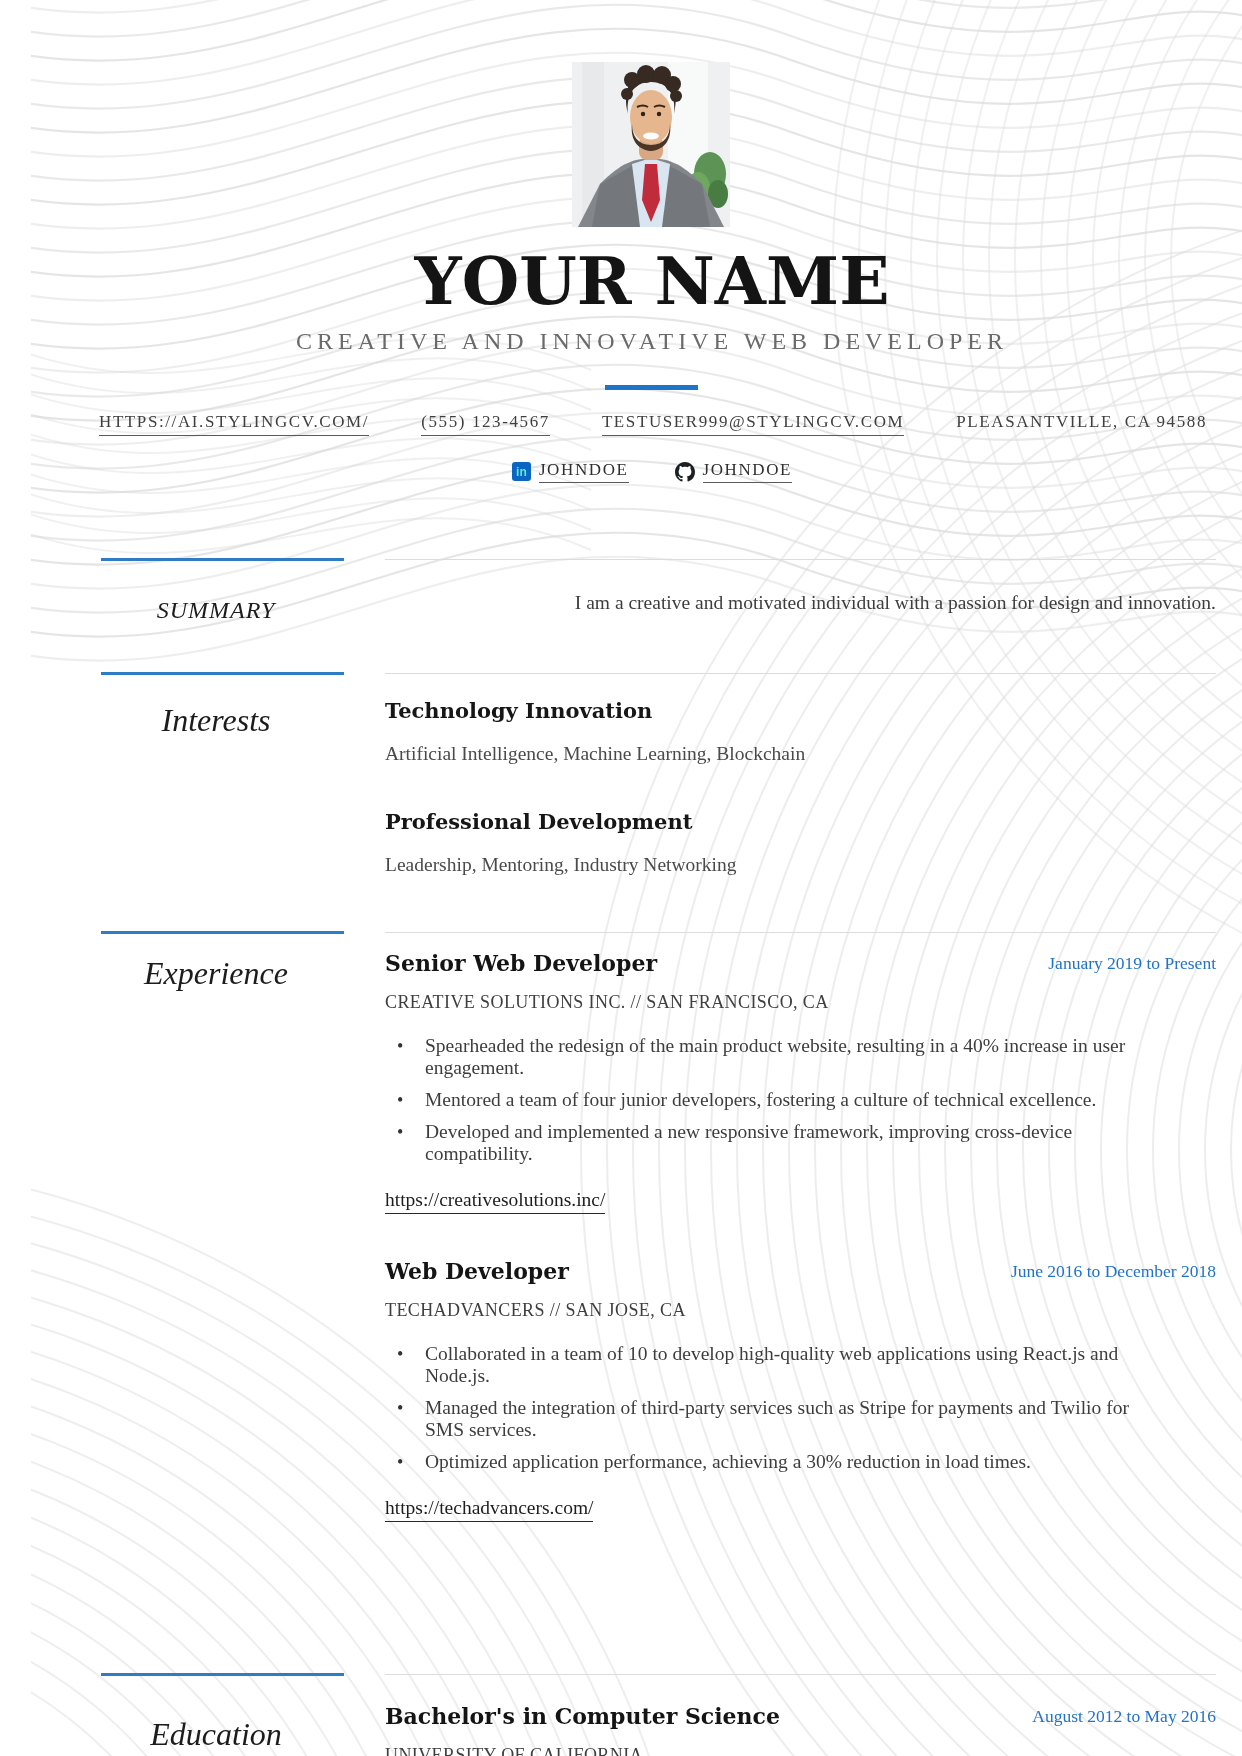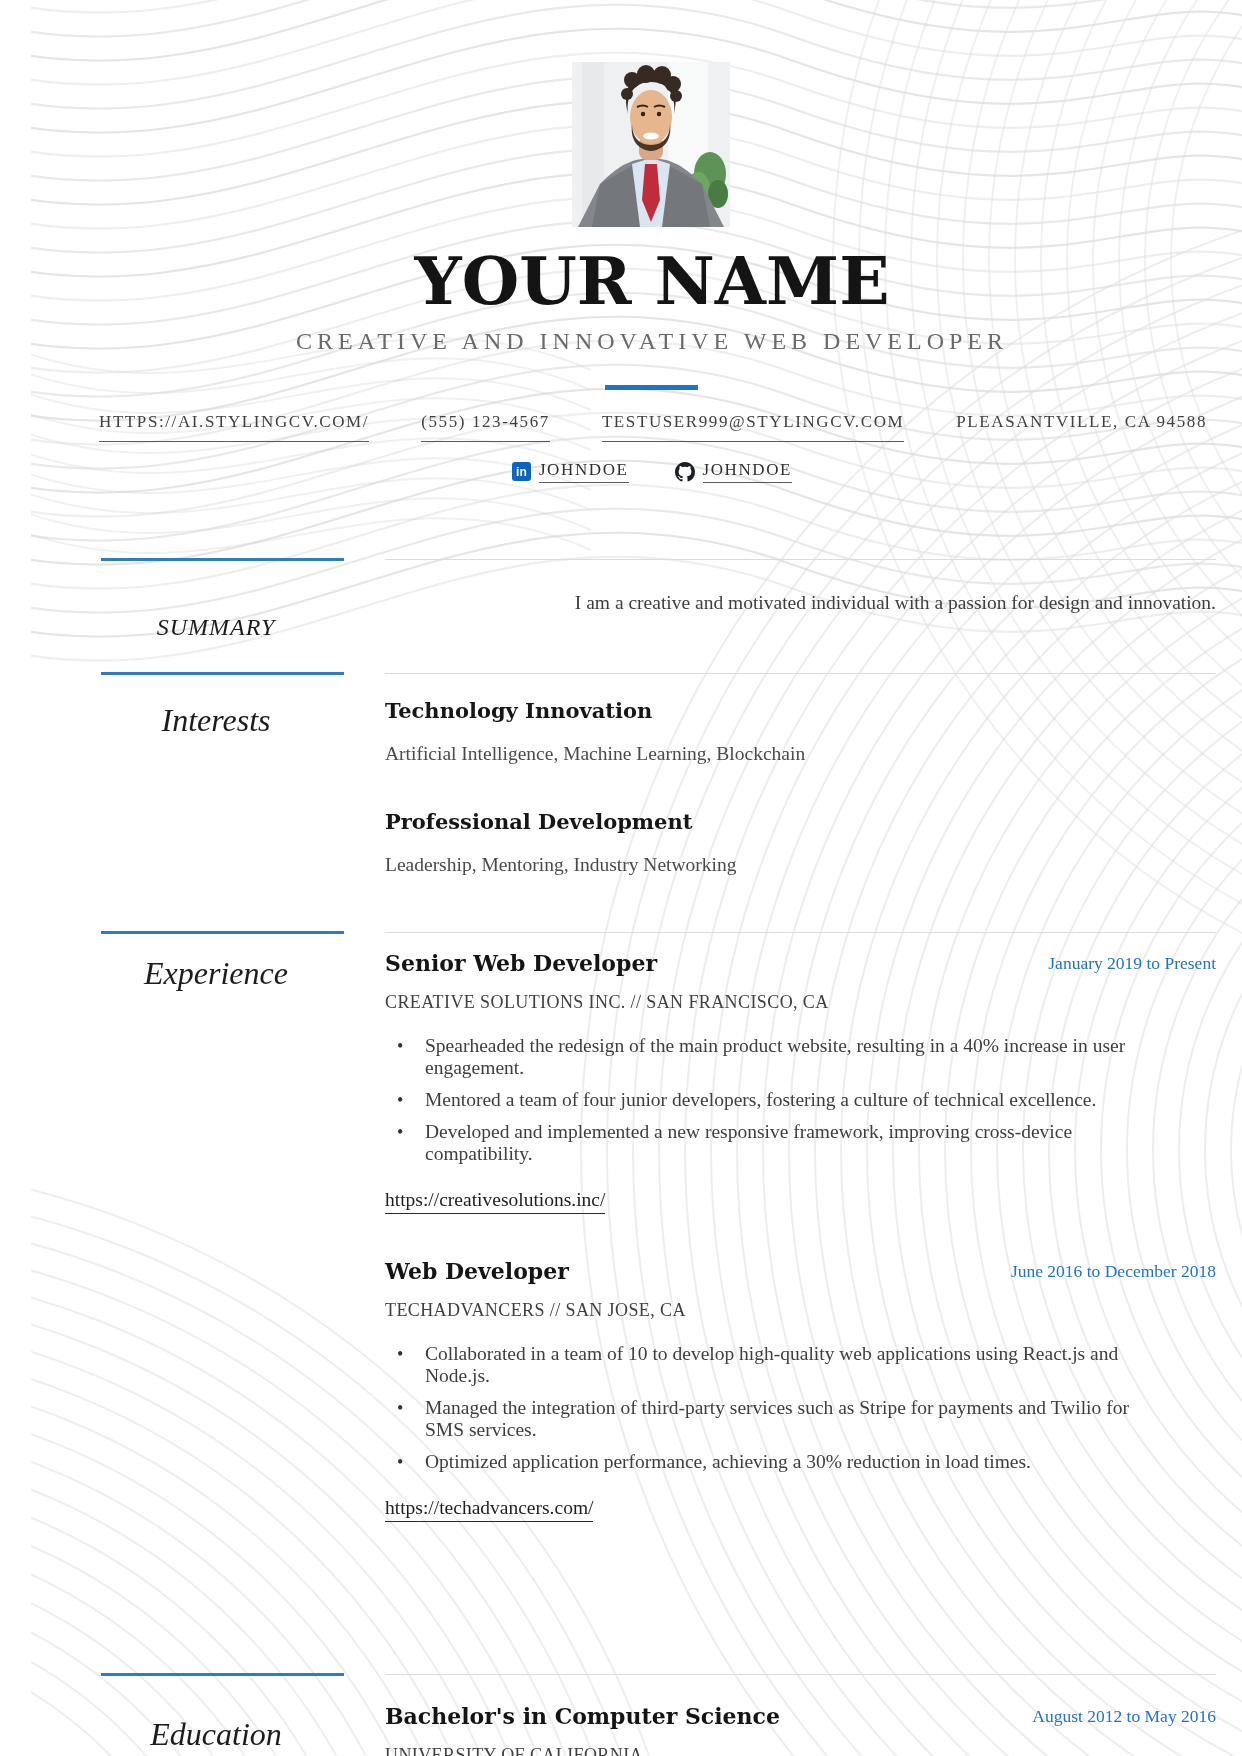--- a/index.html
+++ b/index.html
@@ -13,29 +13,29 @@
   .photo{position:absolute;top:62px;left:541px;width:158px;height:165px;overflow:hidden;background:#eef0f1;}
   .name{position:absolute;top:248px;left:0;width:100%;text-align:center;
         font-family:"DejaVu Serif", serif;font-weight:700;font-size:66px;line-height:1;
         color:#141414;letter-spacing:0px;}
   .subtitle{position:absolute;top:328px;left:0;width:100%;text-align:center;
         font-size:24px;letter-spacing:5px;color:#6a6a6a;}
   .accent-dash{position:absolute;top:385px;left:574px;width:93px;height:5px;background:#1e74c8;}
   .contact-row{position:absolute;top:412px;left:68px;width:1108px;display:flex;
         justify-content:space-between;align-items:flex-start;
         font-size:17px;letter-spacing:1.6px;color:#3f3f3f;}
-  .contact-item{padding-bottom:9px;border-bottom:1.5px solid #5a5a5a;white-space:nowrap;cursor:pointer;}
+  .contact-item{padding-bottom:3px;border-bottom:1.5px solid #5a5a5a;white-space:nowrap;cursor:pointer;}
   .contact-item.no-underline{border-bottom:none;cursor:default;}
   .social-row{position:absolute;top:460px;left:0;width:100%;display:flex;
         justify-content:center;gap:46px;align-items:center;
         font-size:17px;letter-spacing:1.6px;color:#2f2f2f;}
   .social-item{display:flex;align-items:center;gap:8px;cursor:pointer;}
   .social-label{padding-bottom:2px;border-bottom:1.5px solid #5a5a5a;}
   .li-badge{display:inline-flex;width:19px;height:19px;background:#0a66c2;border-radius:3px;
-        color:#fef9c3;font-family:"Liberation Sans",sans-serif;font-weight:bold;font-size:12px;
+        color:#5eead4;font-family:"Liberation Sans",sans-serif;font-weight:bold;font-size:12px;
         align-items:center;justify-content:center;letter-spacing:0;}
   .gh-badge{display:inline-flex;width:20px;height:20px;}
 
   
   .divider{position:absolute;left:0;width:100%;height:4px;}
   .divider .blue{position:absolute;left:70px;top:0;width:243px;height:3px;background:#2e7dc4;}
   .divider .gray{position:absolute;left:354px;top:1px;width:831px;height:1px;background:#dcdcdc;}
   .left-title{position:absolute;left:57px;width:256px;text-align:center;
         font-style:italic;color:#1c1c1c;}
   .left-title.small-caps{font-size:24px;letter-spacing:1px;}
@@ -218,21 +218,21 @@
         </svg>
       </span>
       <span class="social-label">JOHNDOE</span>
     </span>
   </div>
 
   <div class="divider" style="top:558px;">
       <span class="blue"></span>
       <span class="gray"></span>
     </div>
-  <div class="left-title small-caps" style="top:614px;">SUMMARY</div>
+  <div class="left-title small-caps" style="top:597px;">SUMMARY</div>
   <div class="content" style="top:588px;text-align:right;">
     <div class="body-text">I am a creative and motivated individual with a passion for design and innovation.</div>
   </div>
 
   <div class="divider" style="top:672px;">
       <span class="blue"></span>
       <span class="gray"></span>
     </div>
   <div class="left-title big" style="top:702px;">Interests</div>
   <div class="content" style="top:698px;">

